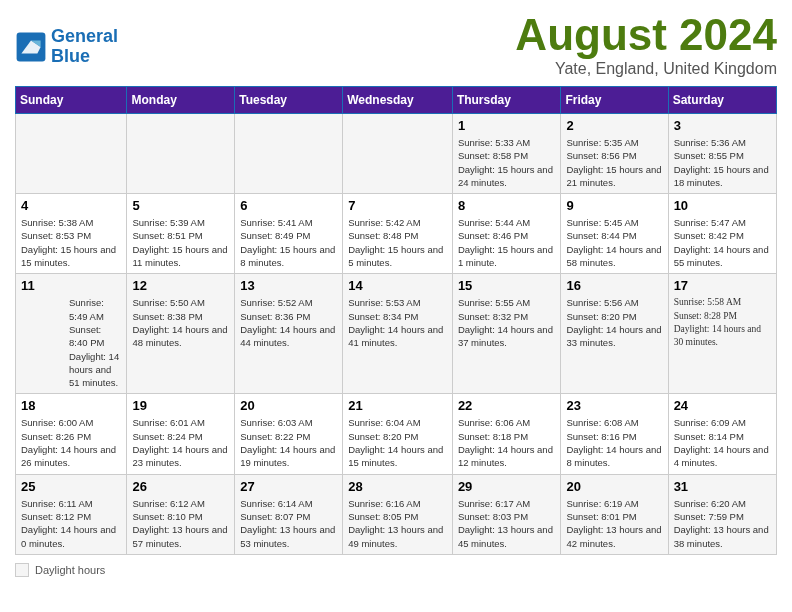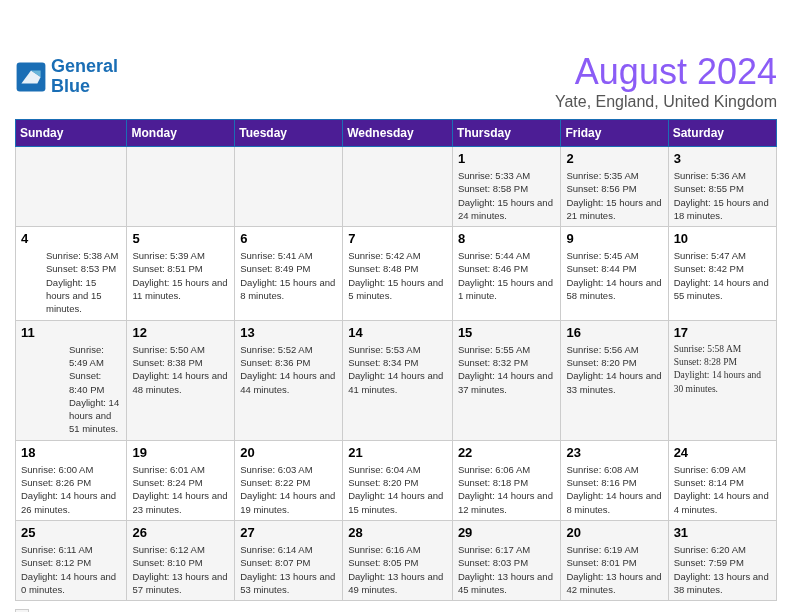--- a/index.html
+++ b/index.html
@@ -6,23 +6,22 @@
     body {
       font-family: Arial, sans-serif;
       background: #fff;
       width: 792px;
       min-height: 612px;
       padding: 10px 15px;
     }
     .header-area {
       display: flex;
       justify-content: space-between;
-      align-items: flex-start;
+      align-items: center;
       margin-bottom: 8px;
-      margin-top: 41px;
     }
     .logo {
       display: flex;
       align-items: center;
       margin-top: 6px;
     }
     .logo-text {
       font-size: 18px;
       font-weight: bold;
       color: #333;
@@ -33,23 +32,23 @@
     }
     .logo-icon {
       width: 32px;
       height: 32px;
       margin-right: 4px;
     }
     .title-area {
       text-align: right;
     }
     .month-title {
-      font-size: 36px;
-      font-weight: normal;
-      color: #8b5cf6;
+      font-size: 44px;
+      font-weight: bold;
+      color: #4d7c0f;
     }
     .location-title {
       font-size: 16px;
       color: #555;
     }
     table {
       width: 100%;
       border-collapse: collapse;
       font-size: 10.5px;
     }
@@ -157,21 +156,21 @@
         <td>
           <span class="day-number">3</span>
           <div class="day-info" style="white-space: pre-line;">Sunrise: 5:36 AM
 Sunset: 8:55 PM
 Daylight: 15 hours and 18 minutes.</div>
         </td>
       </tr>
       <tr>
         <td>
           <span class="day-number">4</span>
-          <div class="day-info" style="white-space: pre-line; margin-left: 25px;">Sunrise: 5:38 AM
+          <div class="day-info" style="white-space: pre-line;">Sunrise: 5:38 AM
 Sunset: 8:53 PM
 Daylight: 15 hours and 15 minutes.</div>
         </td>
         <td>
           <span class="day-number">5</span>
           <div class="day-info" style="white-space: pre-line;">Sunrise: 5:39 AM
 Sunset: 8:51 PM
 Daylight: 15 hours and 11 minutes.</div>
         </td>
         <td>

